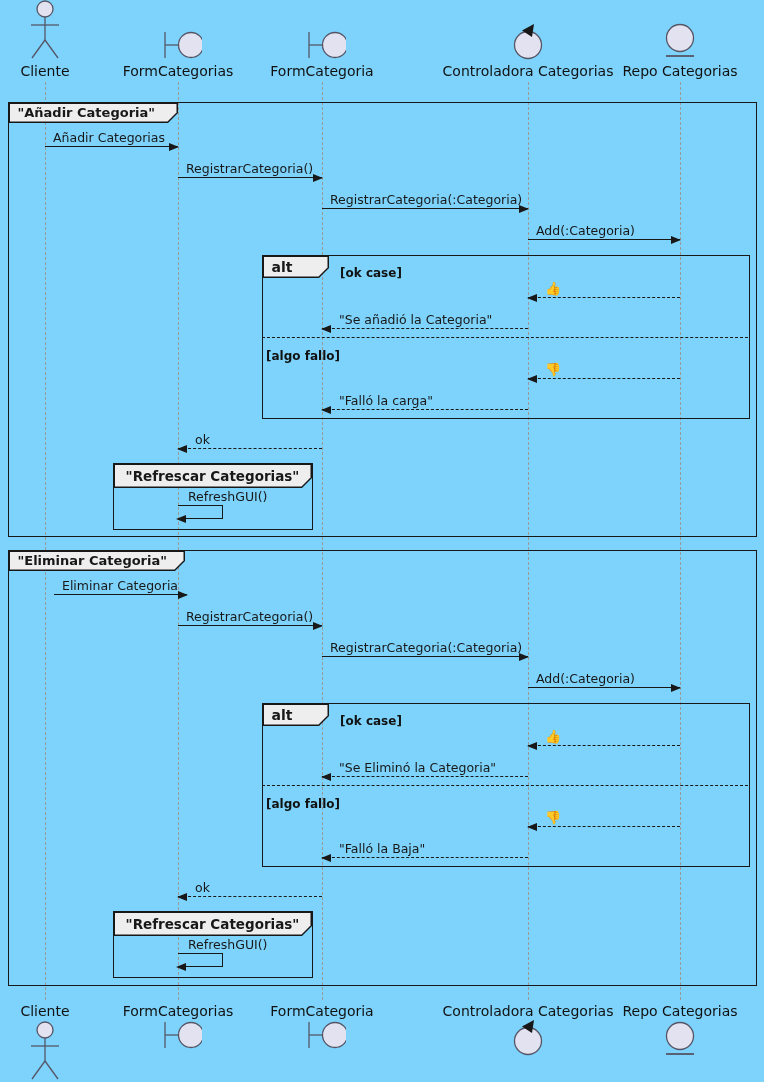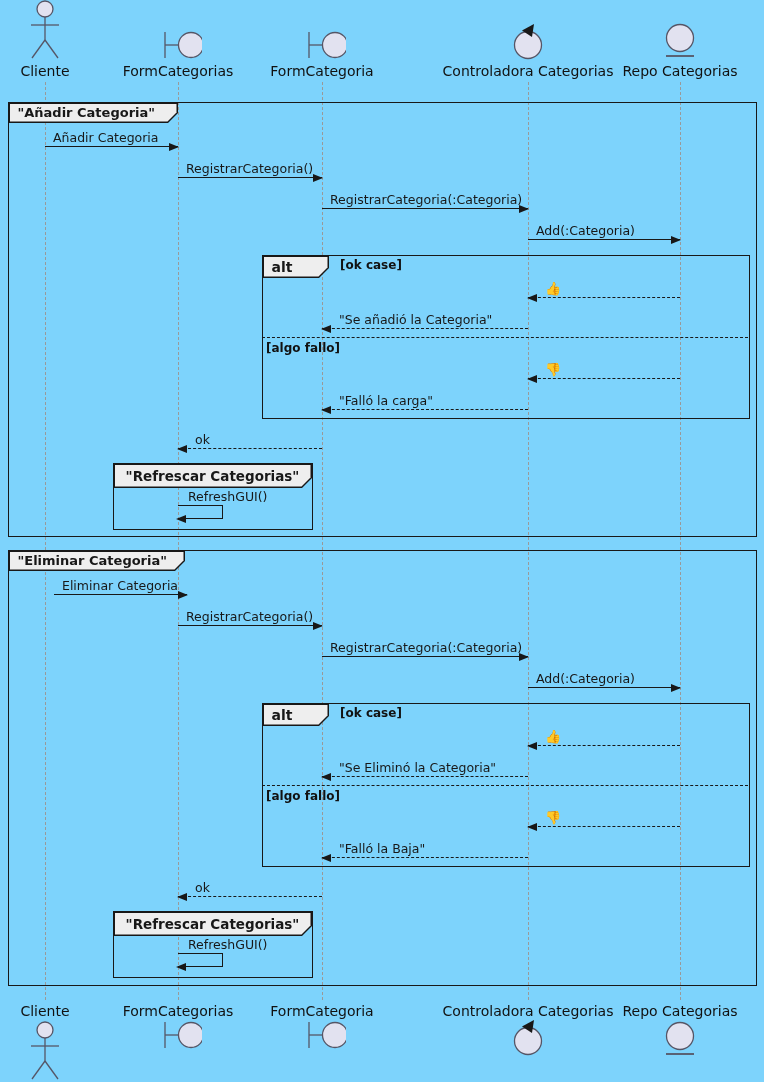--- a/index.html
+++ b/index.html
@@ -18,21 +18,21 @@
   .picon svg { display:block; }
 
   
   .frame { position:absolute; border:1.5px solid #181818; z-index:2; background:transparent; }
   .tab { position:absolute; background:#181818; z-index:4;
          clip-path:polygon(0 0,100% 0,100% calc(100% - 10px),calc(100% - 10px) 100%,0 100%); }
   .tab-in { position:absolute; inset:1.5px; background:#EEEEEE; display:flex; align-items:center;
             clip-path:polygon(0 0,100% 0,100% calc(100% - 9px),calc(100% - 9px) 100%,0 100%);
             font-weight:bold; font-size:13px; padding-left:8px; white-space:nowrap; }
   .tab-in.center { justify-content:center; padding-left:0; font-size:13.5px; }
-  .guard { position:absolute; font-weight:bold; font-size:12px; white-space:nowrap; z-index:3; color:#111; }
+  .guard { position:absolute; font-weight:bold; font-size:12px; white-space:nowrap; z-index:3; color:#111;margin-top:8px; }
   .alt-div { position:absolute; height:0; border-top:1px dashed #181818; z-index:3; }
 
   
   .msg { position:absolute; height:0; border-top:1.2px solid #181818; z-index:3; }
   .msg.ret { border-top:1px dashed #181818; }
   .lab { position:absolute; left:8px; bottom:2px; font-size:12.5px; white-space:nowrap; color:#181818; }
   .lab.far { left:17px; }
   .ah-r { position:absolute; right:-1px; top:-4.5px; width:0; height:0;
           border-left:10px solid #181818; border-top:4px solid transparent; border-bottom:4px solid transparent; }
   .ah-l { position:absolute; left:-1px; top:-4.5px; width:0; height:0;
@@ -105,21 +105,21 @@
       </span>
     <span class="pname">Repo Categorias</span>
   </div>
 
   <div class="frame" style="left:8px; top:102px; width:747px; height:433px"></div>
   <div class="tab" style="left:8px; top:102px; width:170px; height:21px">
     <div class="tab-in">"Añadir Categoria"</div>
   </div>
 
   <div class="msg" style="left:45px; top:146px; width:133px">
-    <span class="lab">Añadir Categoria</span>
+    <span class="lab">Añadir Categorias</span>
     <span class="ah-r"></span>
   </div>
   <div class="msg" style="left:178px; top:177px; width:144px">
     <span class="lab">RegistrarCategoria()</span>
     <span class="ah-r"></span>
   </div>
   <div class="msg" style="left:322px; top:208px; width:206px">
     <span class="lab">RegistrarCategoria(:Categoria)</span>
     <span class="ah-r"></span>
   </div>

